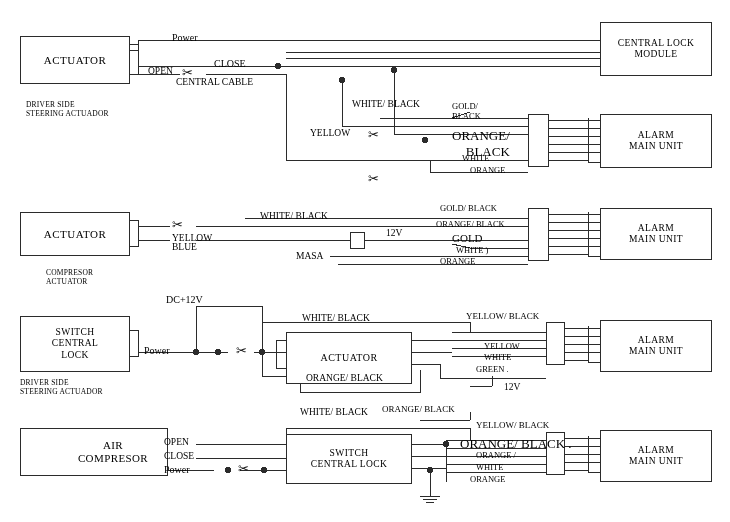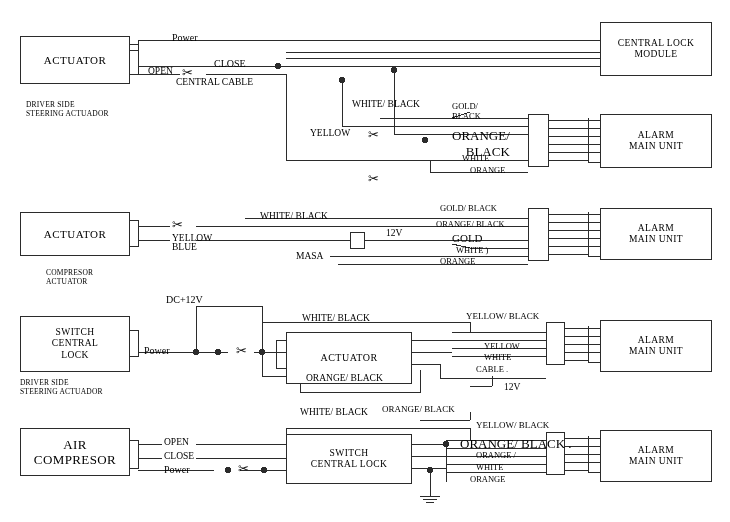--- a/index.html
+++ b/index.html
@@ -226,21 +226,21 @@
 
   <div class="box" style="left:286px;top:332px;width:124px;height:50px;font-size:10px;letter-spacing:.5px;">
     <span>ACTUATOR</span>
   </div>
 
   <div class="box" style="left:600px;top:320px;width:110px;height:50px;font-size:9.5px;letter-spacing:.4px;">
     <span>ALARM
 MAIN UNIT</span>
   </div>
 
-  <div class="box" style="left:20px;top:428px;width:108px;height:46px;font-size:13px;letter-spacing:.4px;">
+  <div class="box" style="left:20px;top:428px;width:108px;height:46px;font-size:11px;letter-spacing:.4px;padding-left:38px;">
     <span>AIR
 COMPRESOR</span>
   </div>
 
   <div class="box" style="left:286px;top:434px;width:124px;height:48px;font-size:9.5px;letter-spacing:.4px;">
     <span>SWITCH
 CENTRAL LOCK</span>
   </div>
 
   <div class="box" style="left:600px;top:430px;width:110px;height:50px;font-size:9.5px;letter-spacing:.4px;">
@@ -279,21 +279,21 @@
   <div class="lbl" style="left:456px;top:245px;font-size:8.5px;">WHITE )</div>
   <div class="lbl" style="left:440px;top:256px;font-size:8.5px;">ORANGE</div>
 
   <div class="lbl" style="left:166px;top:294px;font-size:10px;">DC+12V</div>
   <div class="lbl" style="left:302px;top:313px;font-size:9.5px;">WHITE/ BLACK</div>
   <div class="lbl" style="left:144px;top:345px;font-size:10px;">Power</div>
   <div class="lbl" style="left:306px;top:373px;font-size:9.5px;">ORANGE/ BLACK</div>
   <div class="lbl" style="left:466px;top:311px;font-size:9px;">YELLOW/ BLACK</div>
   <div class="lbl" style="left:484px;top:341px;font-size:8.5px;">YELLOW</div>
   <div class="lbl" style="left:484px;top:352px;font-size:8.5px;">WHITE</div>
-  <div class="lbl" style="left:476px;top:364px;font-size:8.5px;">CABLE .</div>
+  <div class="lbl" style="left:476px;top:364px;font-size:8.5px;">GREEN .</div>
   <div class="lbl" style="left:504px;top:382px;font-size:9.5px;">12V</div>
 
   <div class="lbl" style="left:164px;top:437px;font-size:9.5px;">OPEN</div>
   <div class="lbl" style="left:164px;top:451px;font-size:9.5px;">CLOSE</div>
   <div class="lbl" style="left:164px;top:464px;font-size:10px;">Power</div>
   <div class="lbl" style="left:300px;top:407px;font-size:9.5px;">WHITE/ BLACK</div>
   <div class="lbl" style="left:382px;top:404px;font-size:9px;">ORANGE/ BLACK</div>
   <div class="lbl" style="left:476px;top:420px;font-size:9px;">YELLOW/ BLACK</div>
   <div class="lbl" style="left:460px;top:436px;font-size:13px;">ORANGE/ BLACK .</div>
   <div class="lbl" style="left:476px;top:450px;font-size:8.5px;">ORANGE /</div>

